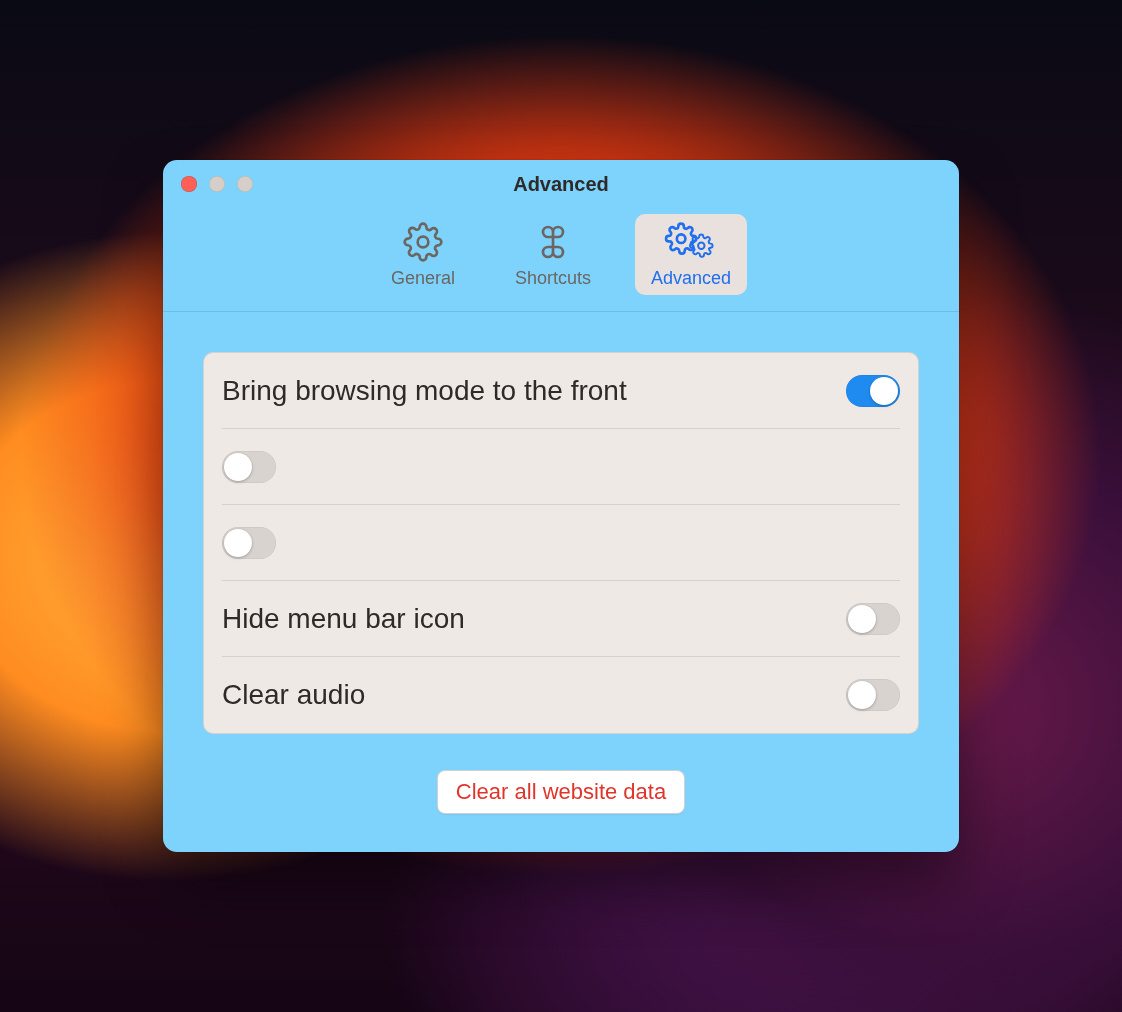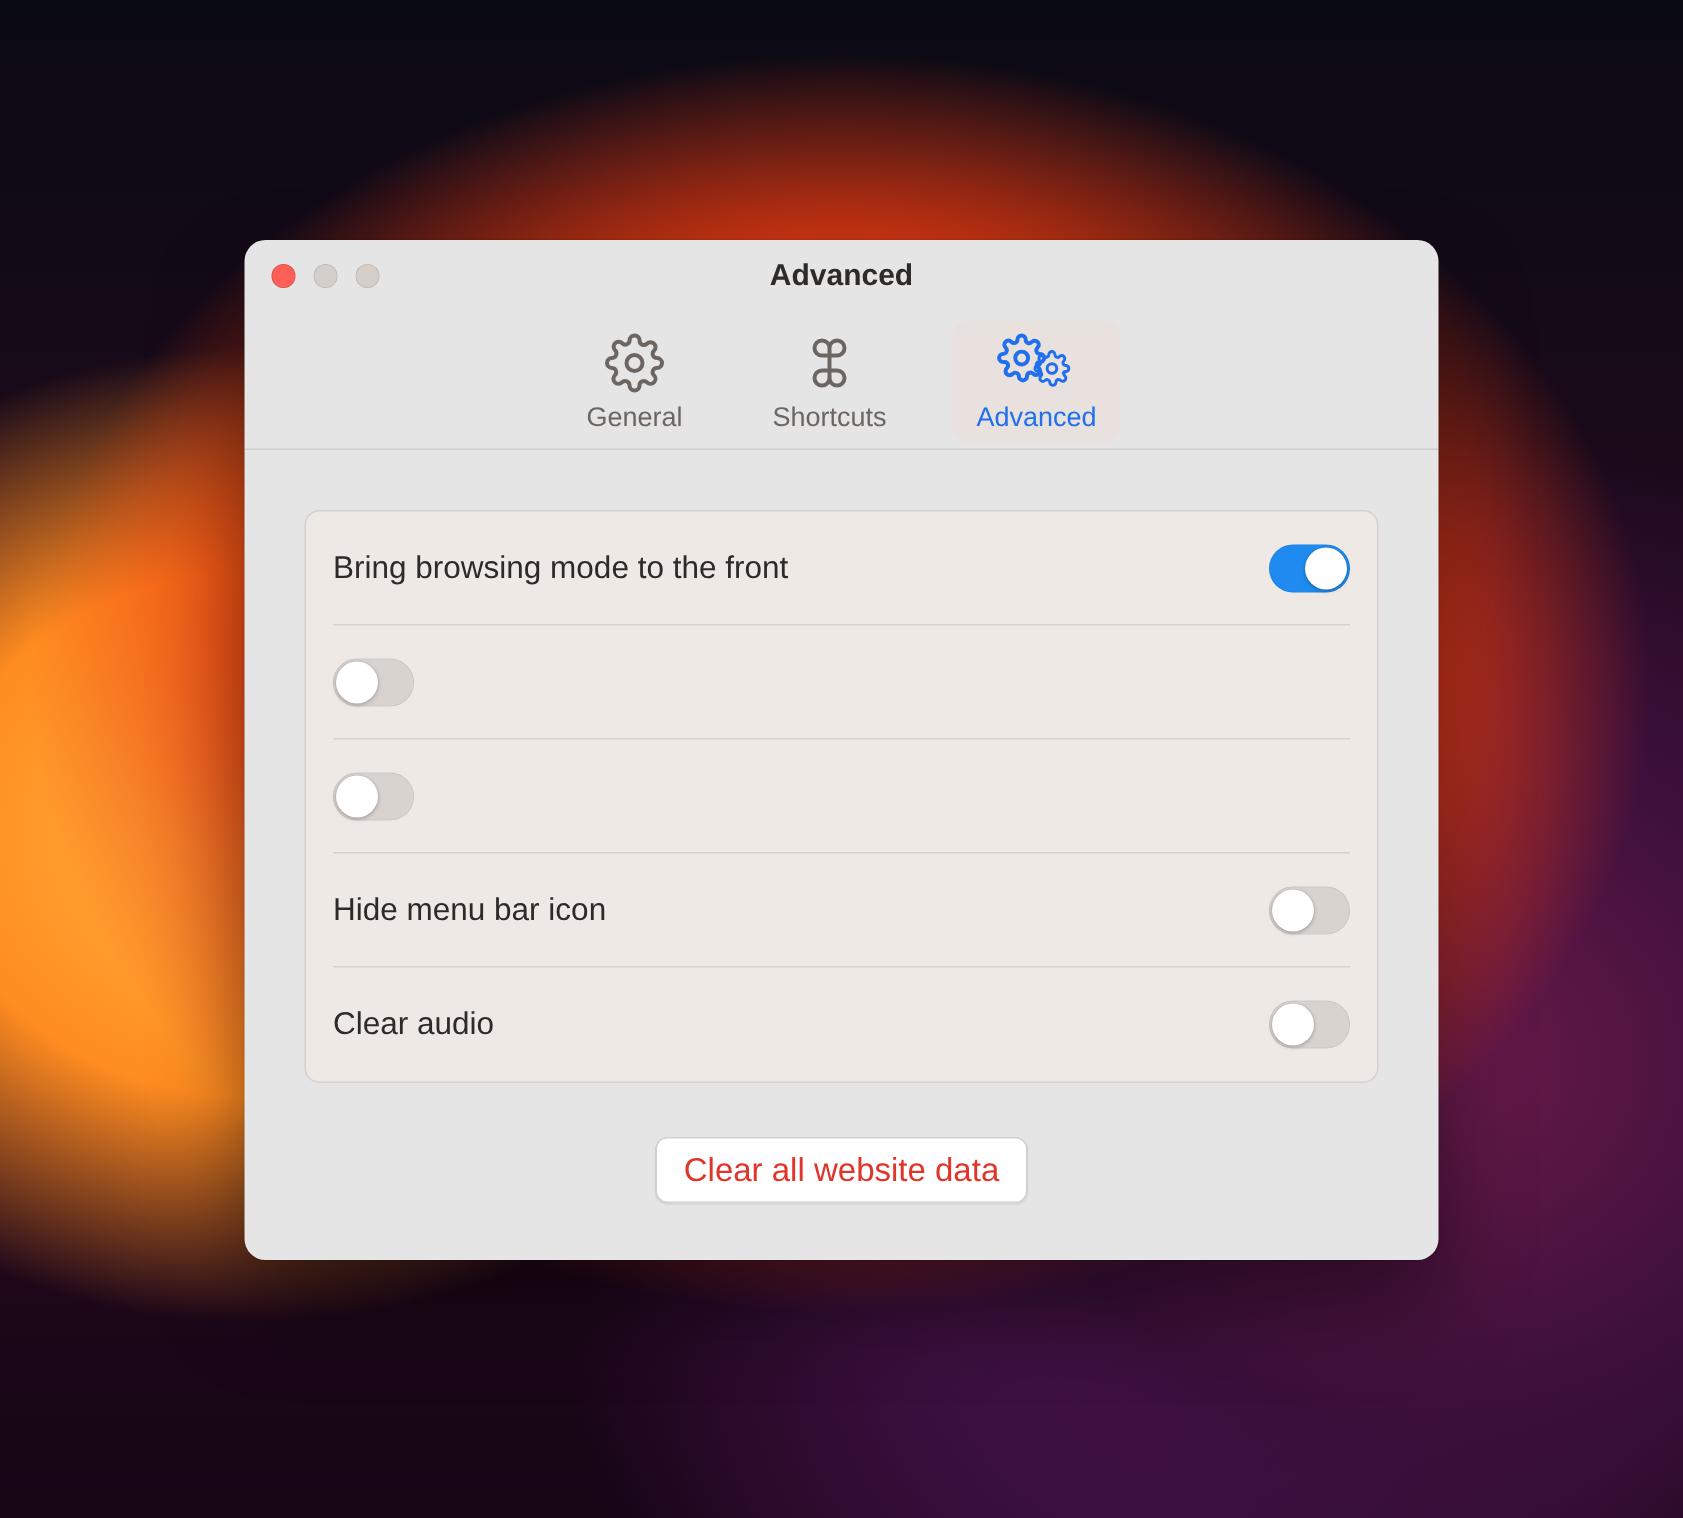--- a/index.html
+++ b/index.html
@@ -16,21 +16,21 @@
       overflow: hidden;
       position: relative;
       display: flex;
       align-items: flex-start;
       justify-content: center;
     }
     .window {
       position: absolute;
       top: 160px;
       width: 796px;
-      background: #e5e5e5;
+      background: #7dd3fc;
       border-radius: 14px;
       box-shadow: 0 30px 60px rgba(0,0,0,0.45), 0 0 0 1px rgba(0,0,0,0.06);
       overflow: hidden;
     }
     .titlebar {
       position: relative;
       height: 48px;
       display: flex;
       align-items: center;
       justify-content: center;
@@ -53,21 +53,21 @@
     .tl.close { background: #ff5f57; box-shadow: inset 0 0 0 0.5px rgba(0,0,0,0.2); }
     .wtitle {
       font-size: 20px;
       font-weight: 700;
       color: #2e2a28;
     }
     .toolbar {
       display: flex;
       justify-content: center;
       gap: 28px;
-      padding: 6px 0 4px;
+      padding: 6px 0 16px;
       border-bottom: 1px solid rgba(0,0,0,0.10);
     }
     .tab {
       display: flex;
       flex-direction: column;
       align-items: center;
       gap: 6px;
       padding: 8px 16px 6px;
       border-radius: 10px;
       color: #6c6663;
@@ -94,21 +94,21 @@
     }
     .row {
       display: flex;
       align-items: center;
       justify-content: space-between;
       min-height: 76px;
       border-bottom: 1px solid rgba(0,0,0,0.10);
     }
     .row:last-child { border-bottom: none; }
     .row-label {
-      font-size: 21px;
+      font-size: 28px;
       color: #2e2a28;
     }
     .switch {
       width: 54px;
       height: 32px;
       border-radius: 16px;
       background: #d9d3cf;
       position: relative;
       box-shadow: inset 0 0 0 0.5px rgba(0,0,0,0.08);
     }

